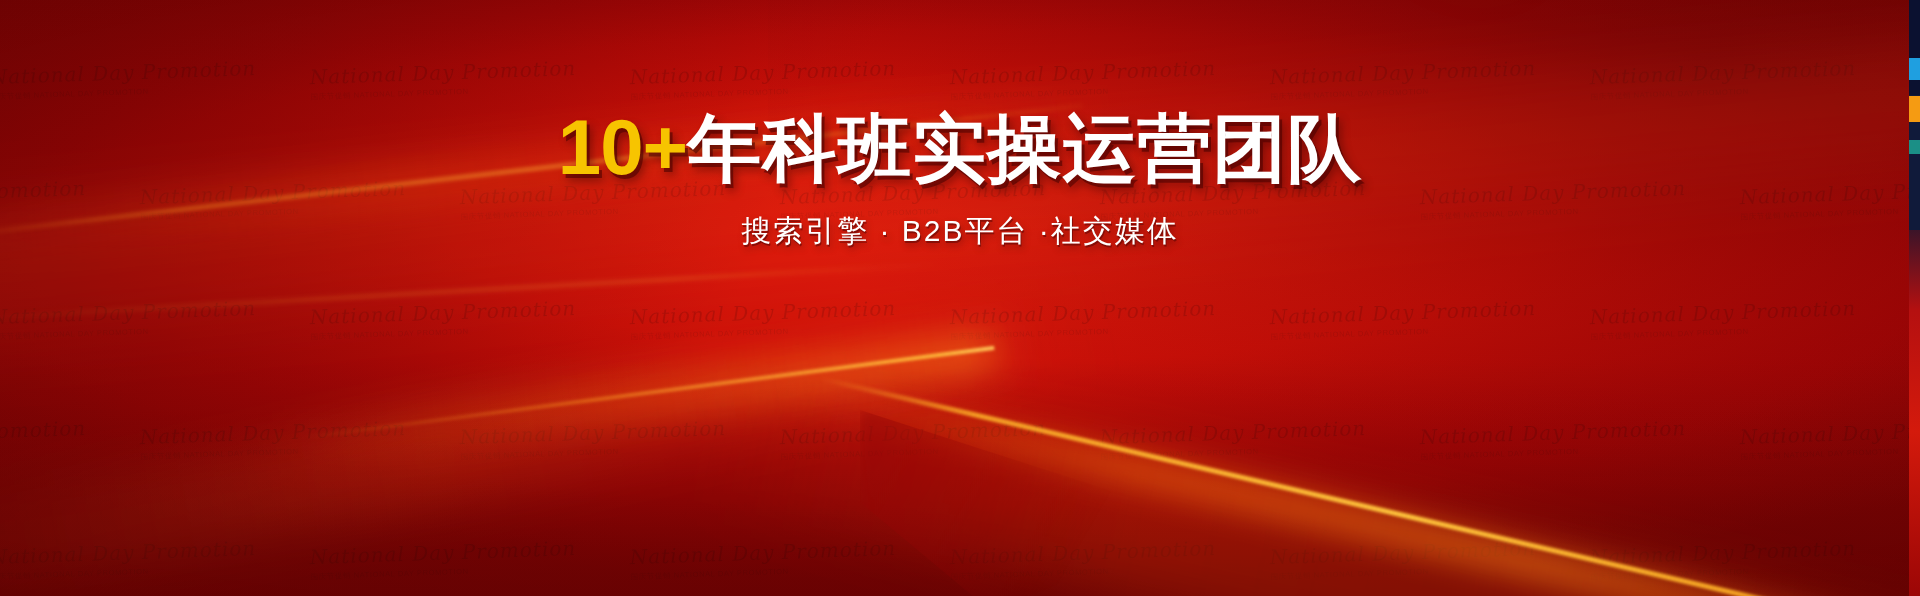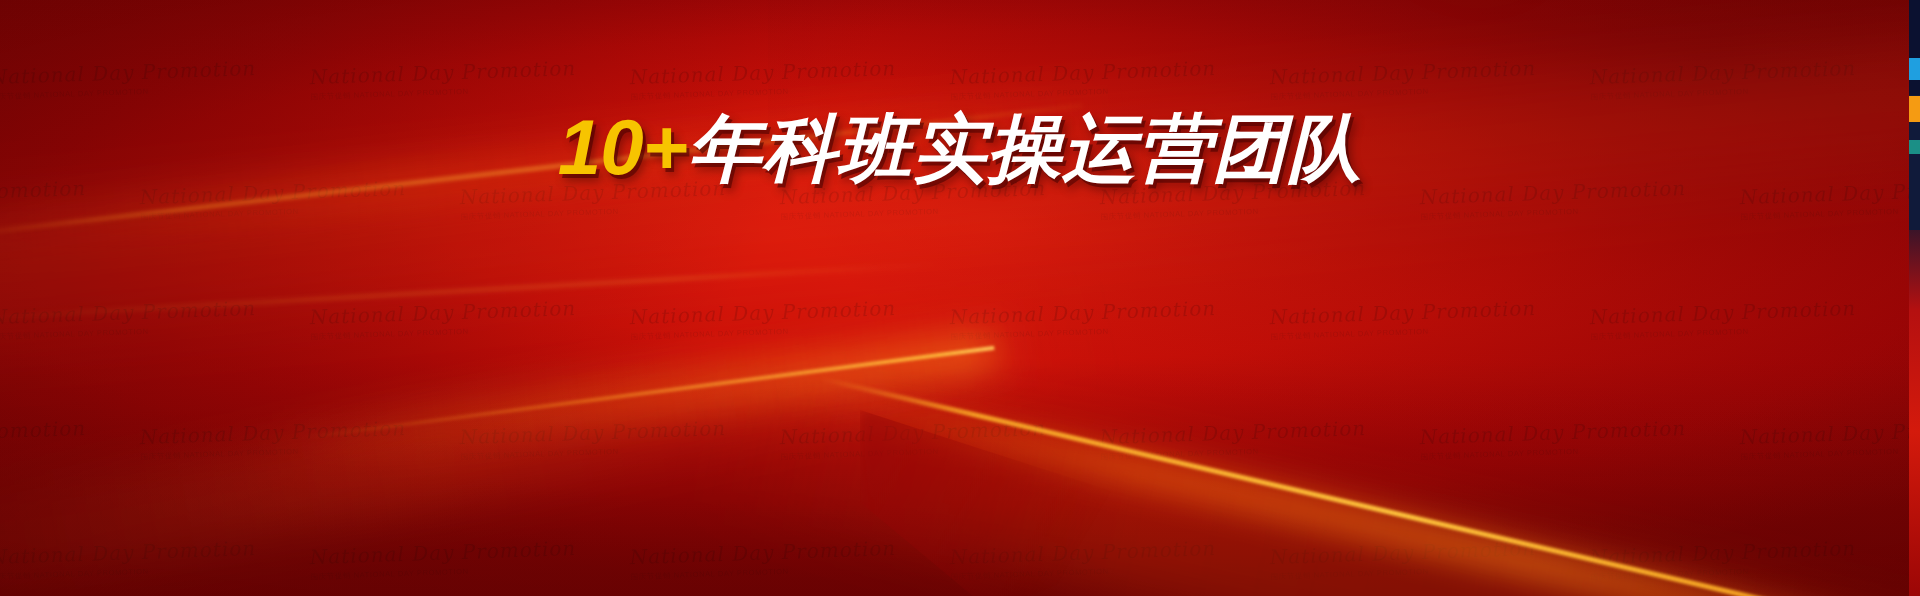--- a/index.html
+++ b/index.html
@@ -299,21 +299,20 @@
   .copy {
     position: absolute;
     left: 0;
     top: 0;
     width: 1920px;
     height: 536px;
     display: flex;
     flex-direction: column;
     align-items: center;
     pointer-events: none;
-    font-style: italic;
   }
 
   .headline {
     margin-top: 108px;
     font-size: 74px;
     font-weight: 700;
     line-height: 1;
     white-space: nowrap;
     letter-spacing: 1px;
     text-shadow:
@@ -548,20 +547,21 @@
   <div class="ray ray-diag-main"></div>
   <div class="ray ray-wedge-glow"></div>
   <div class="ray ray-wedge"></div>
   <div class="ray ray-sheen-bl"></div>
   <div class="shard-dark"></div>
 
   <div class="copy">
     <div class="headline">
       <span class="num">10+</span><span class="rest">年科班实操运营团队</span>
     </div>
+    <div class="tagline">搜索引擎 · B2B平台 ·社交媒体</div>
   </div>
 
   <div class="edge-sliver">
     <div class="chip chip-blue"></div>
     <div class="chip chip-orange"></div>
     <div class="chip chip-teal"></div>
     <div class="fade-red"></div>
   </div>
 
 </div>

